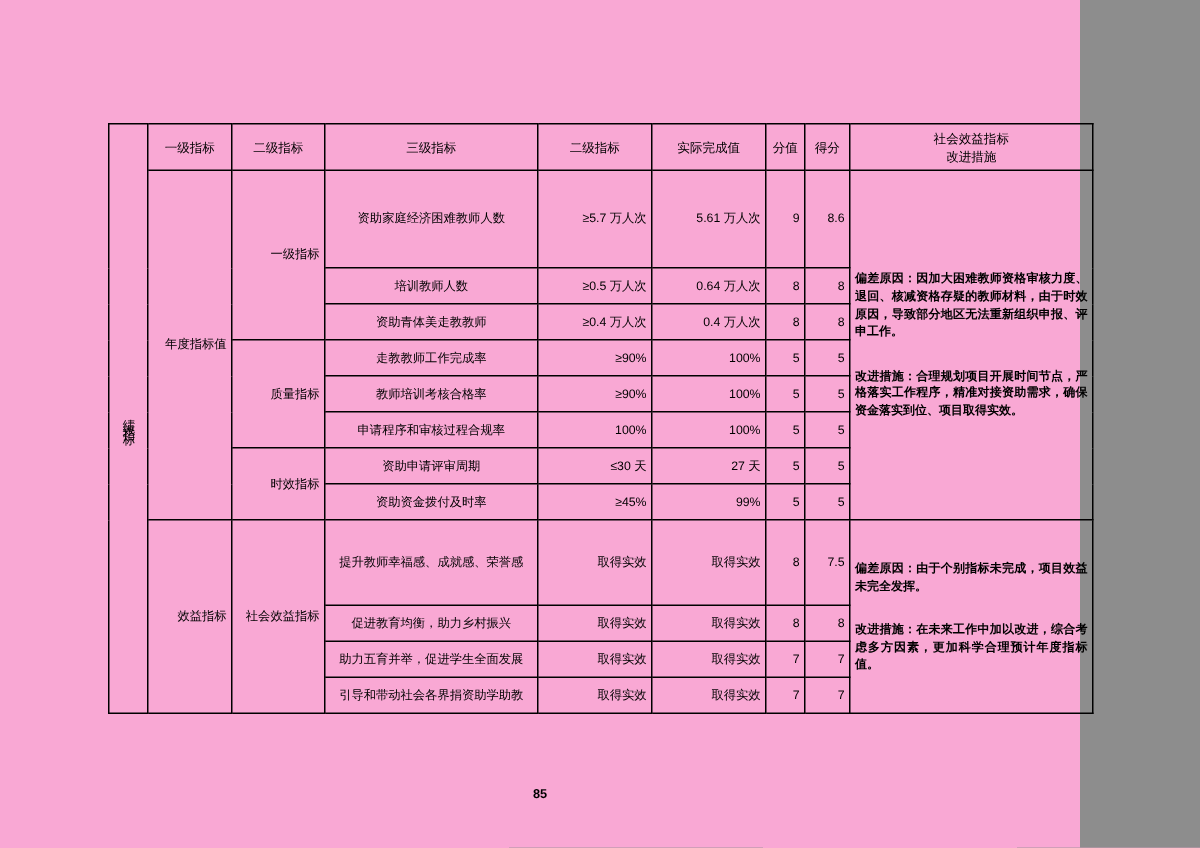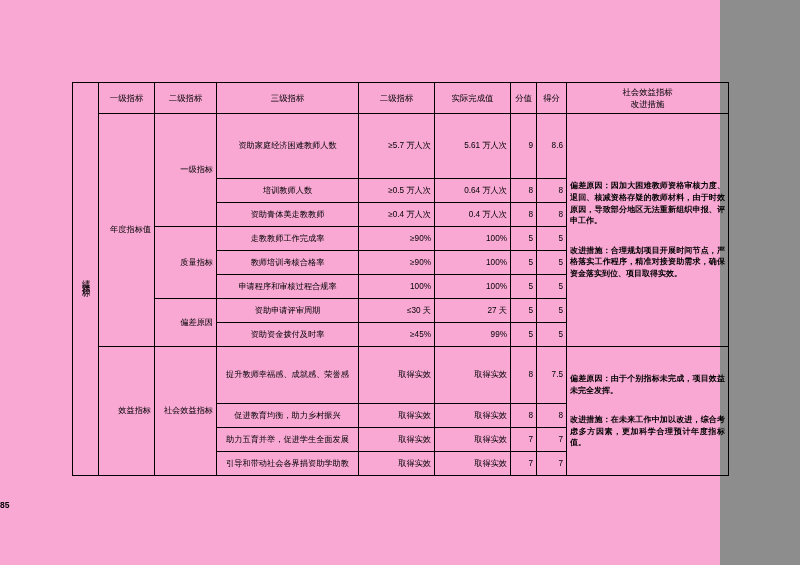--- a/index.html
+++ b/index.html
@@ -66,21 +66,22 @@
     line-height: 1.62;
     text-align: justify;
     padding: 4px 5px;
   }
   .note p { margin: 0; font-weight: bold; }
   .note p + p { margin-top: 18px; }
   .pageno {
     position: absolute;
     left: 0;
     right: 0;
-    top: 500px;
+    top: 524px;
+    text-align: center;
     font-size: 8.5px;
     font-weight: bold;
     color: #000;
   }
 </style>
 </head>
 <body>
 
 <div class="page">
   <div class="sheet">
@@ -162,21 +163,21 @@
         </tr>
         <tr>
           <td class="l rowcell">申请程序和审核过程合规率</td>
           <td class="c">100%</td>
           <td class="c">100%</td>
           <td class="c">5</td>
           <td class="c">5</td>
         </tr>
 
         <tr>
-          <td class="c" rowspan="2">偏差原因</td>
+          <td class="c" rowspan="2">时效指标</td>
           <td class="l rowcell">资助申请评审周期</td>
           <td class="c">≤30 天</td>
           <td class="c">27 天</td>
           <td class="c">5</td>
           <td class="c">5</td>
         </tr>
         <tr>
           <td class="l rowcell">资助资金拨付及时率</td>
           <td class="c">≥45%</td>
           <td class="c">99%</td>

